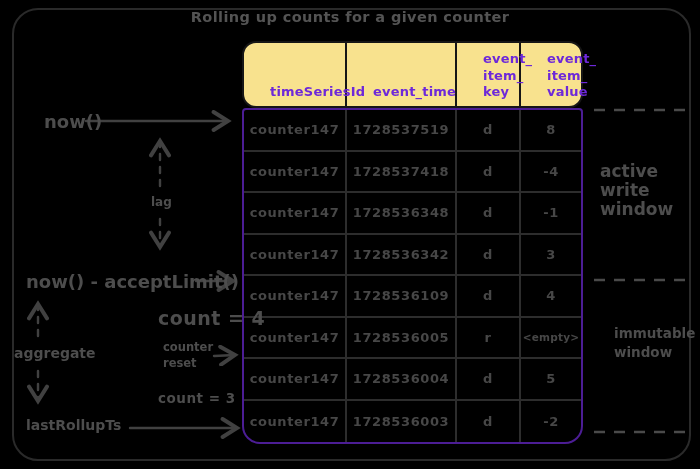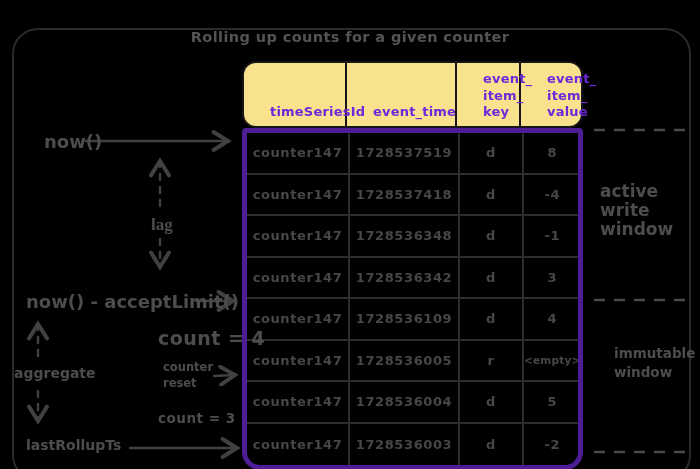--- a/index.html
+++ b/index.html
@@ -1,33 +1,33 @@
 <!DOCTYPE html>
 <html><head>
 <meta charset="utf-8">
 <style>
   html,body{margin:0;padding:0;background:#000;width:700px;height:469px;overflow:hidden;}
   body{font-family:"DejaVu Sans","Liberation Sans",sans-serif;position:relative;}
-  .canvas{position:absolute;inset:0;width:700px;height:364px;margin-top:20px;}
+  .canvas{position:absolute;inset:0;width:700px;height:364px;}
   .frame{position:absolute;left:12px;top:8px;width:679px;height:453px;border:2.5px solid #2a2a2a;border-radius:26px;box-sizing:border-box;}
   .title{position:absolute;top:9px;left:50%;transform:translateX(-50%);color:#545454;font-size:14.5px;font-weight:600;letter-spacing:.4px;white-space:nowrap;}
   
   .tbl{position:absolute;left:242px;top:41px;width:341px;}
   .thead{display:grid;grid-template-columns:103px 110px 64px 1fr;width:341px;box-sizing:border-box;background:#f8e28e;border:2.5px solid #161616;border-radius:14px;height:67px;}
   .th{display:flex;align-items:flex-end;padding:5px 7px 6px 26px;color:#6d28d9;font-size:13px;font-weight:600;border-right:2.5px solid #161616;white-space:pre-line;line-height:1.25;letter-spacing:.2px;box-sizing:border-box;}
   .th:last-child{border-right:none;}
-  .tbody{position:absolute;left:242px;top:108px;width:341px;box-sizing:border-box;display:grid;grid-template-columns:103px 110px 64px 1fr;grid-auto-rows:41.5px;border:5px solid #4c1d95;border-radius:4px 4px 18px 18px;overflow:hidden;}
+  .tbody{position:absolute;left:242px;top:108px;width:341px;box-sizing:border-box;display:grid;grid-template-columns:103px 110px 64px 1fr;grid-auto-rows:41.5px;border:2px solid #4c1d95;border-radius:4px 4px 18px 18px;overflow:hidden;}
   .td{display:flex;align-items:center;justify-content:center;color:#474747;font-size:13px;font-weight:600;letter-spacing:.6px;border-right:2px solid #2d2d2d;border-bottom:2px solid #2d2d2d;box-sizing:border-box;}
   .td:nth-child(4n){border-right:none;}
   .tbody .td:nth-last-child(-n+4){border-bottom:none;}
   .td.small{font-size:10.5px;letter-spacing:.2px;}
   
   .lbl{position:absolute;color:#4d4d4d;font-weight:600;white-space:pre-line;}
   .now{left:44px;top:111px;font-size:18px;}
-  .lag{left:151px;top:195px;font-size:17px;font-family:Liberation Serif, serif;}
+  .lag{left:151px;top:195px;font-size:12px;}
   .accept{left:26px;top:271px;font-size:18px;}
   .count4{left:158px;top:307px;font-size:19px;letter-spacing:.5px;}
   .creset{left:163px;top:340px;font-size:11.5px;line-height:1.35;}
   .aggregate{left:14px;top:345px;font-size:14px;}
   .count3{left:158px;top:390px;font-size:13.5px;letter-spacing:.5px;}
   .lastrollup{left:26px;top:417px;font-size:14px;}
   .activewin{left:600px;top:162px;font-size:17px;line-height:19px;}
   .immutwin{left:614px;top:324px;font-size:13.5px;line-height:19px;}
   svg.overlay{position:absolute;inset:0;pointer-events:none;}
 </style>

